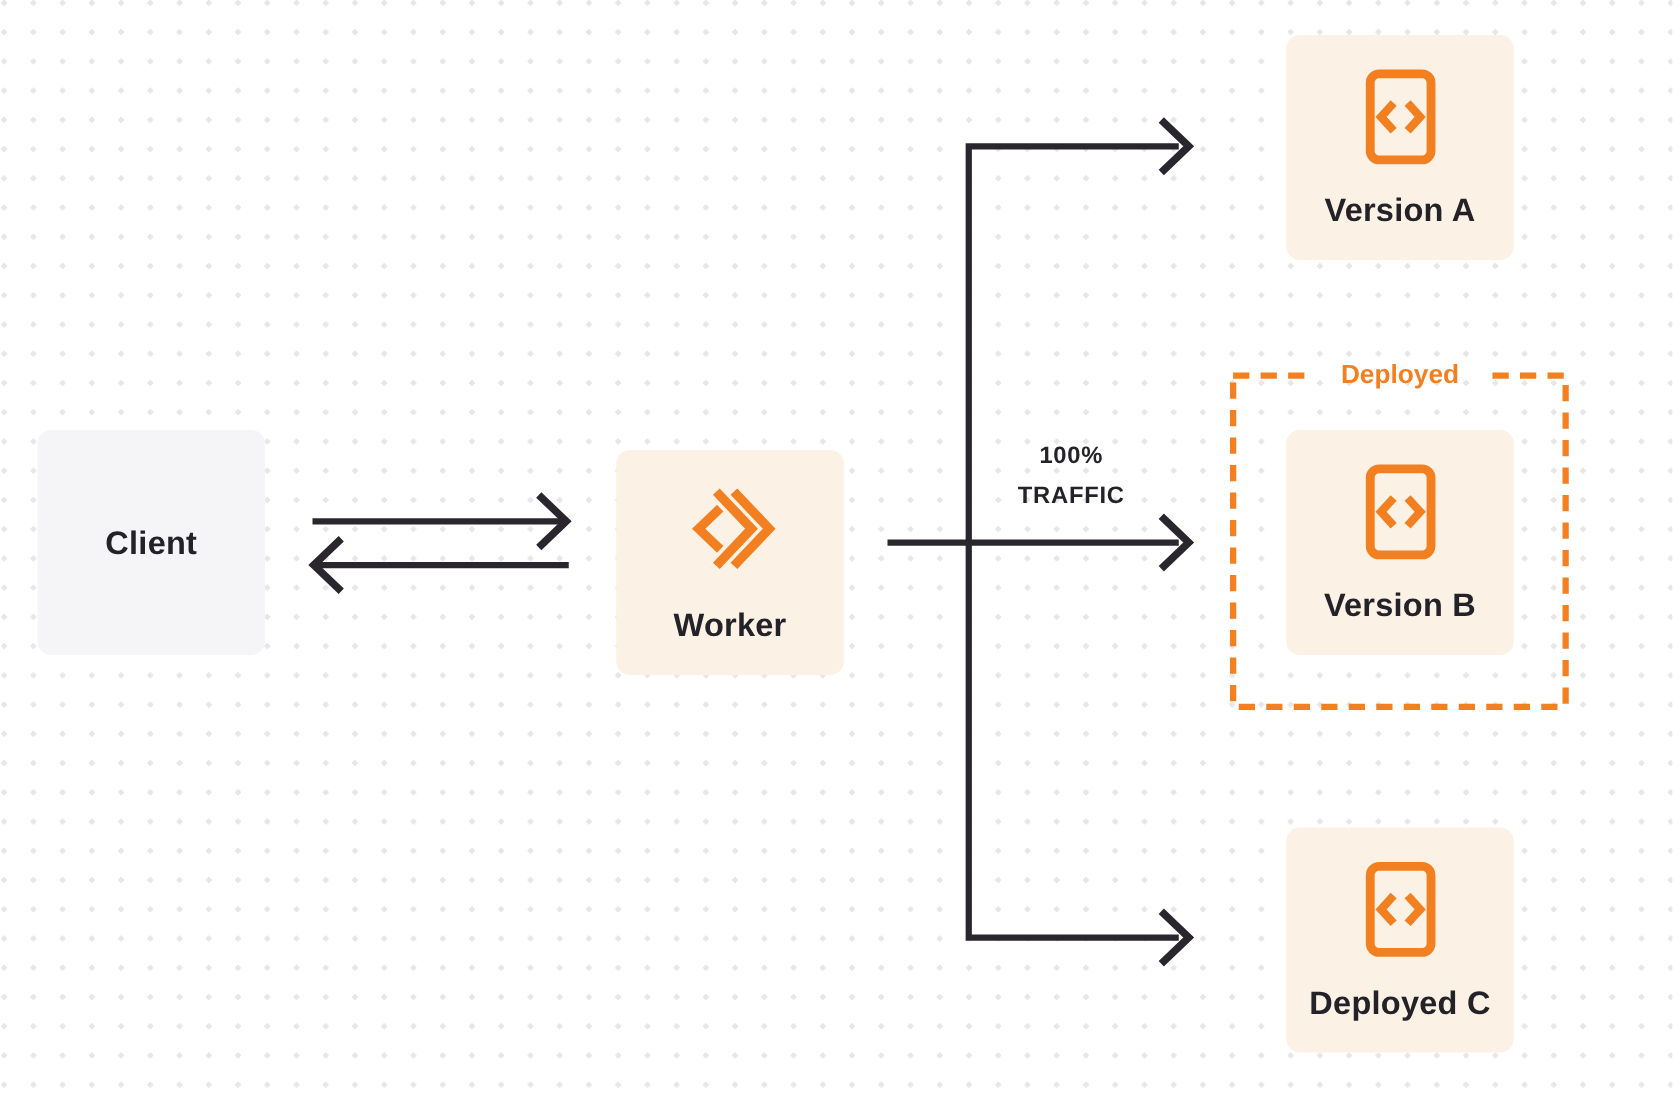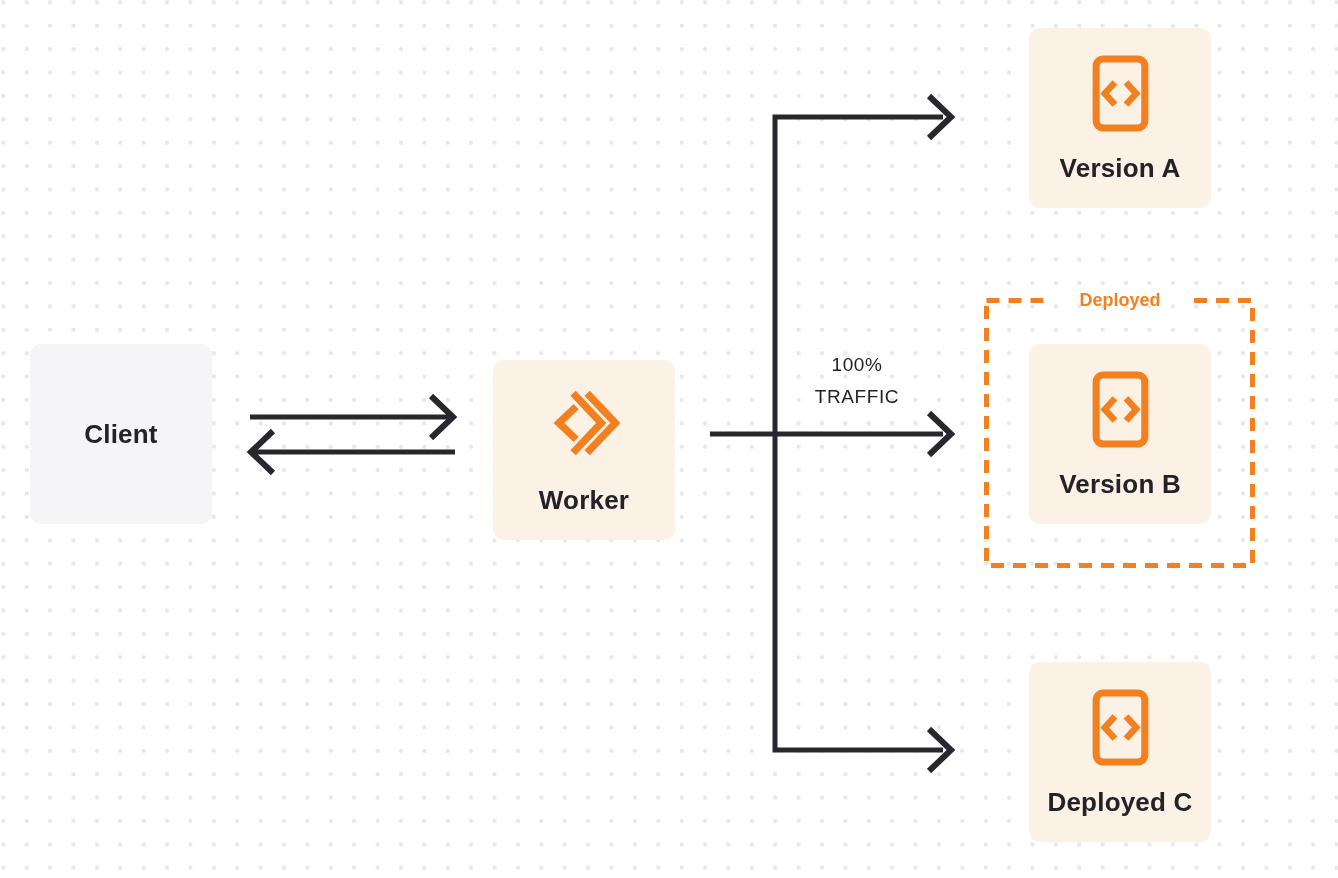--- a/index.html
+++ b/index.html
@@ -57,35 +57,35 @@
   #version-b-node{left:1029px;top:344px;}
   #version-c-node{left:1029px;top:662px;}
   .icon-wrap{display:flex;align-items:center;justify-content:center;}
   .icon-wrap svg{display:block;}
   .icon-wrap polyline, .icon-wrap rect{
     fill:none;stroke:var(--orange);
   }
   .traffic-label{
     position:absolute;left:787px;top:349px;width:140px;
     text-align:center;
-    font-size:19px;font-weight:400;color:var(--text-dark);
+    font-size:19px;font-weight:700;color:var(--text-dark);
     line-height:32px;letter-spacing:0.6px;
   }
   svg.deployed-border{
     position:absolute;left:984px;top:298px;width:271px;height:270px;
     pointer-events:none;overflow:visible;
   }
   svg.deployed-border path{
     fill:none;stroke:var(--orange);stroke-width:5;
     stroke-dasharray:13 9;
   }
   .deployed-label{
     position:absolute;left:1120px;top:300px;
     transform:translate(-50%,-50%);
-    font-size:18px;font-weight:700;color:var(--orange);
+    font-size:21px;font-weight:700;color:var(--orange);
     white-space:nowrap;line-height:1;
   }
 </style>
 </head>
 <body>
 
 <div class="canvas">
 
   <svg class="arrows" viewBox="0 0 1338 878">
     <g>

